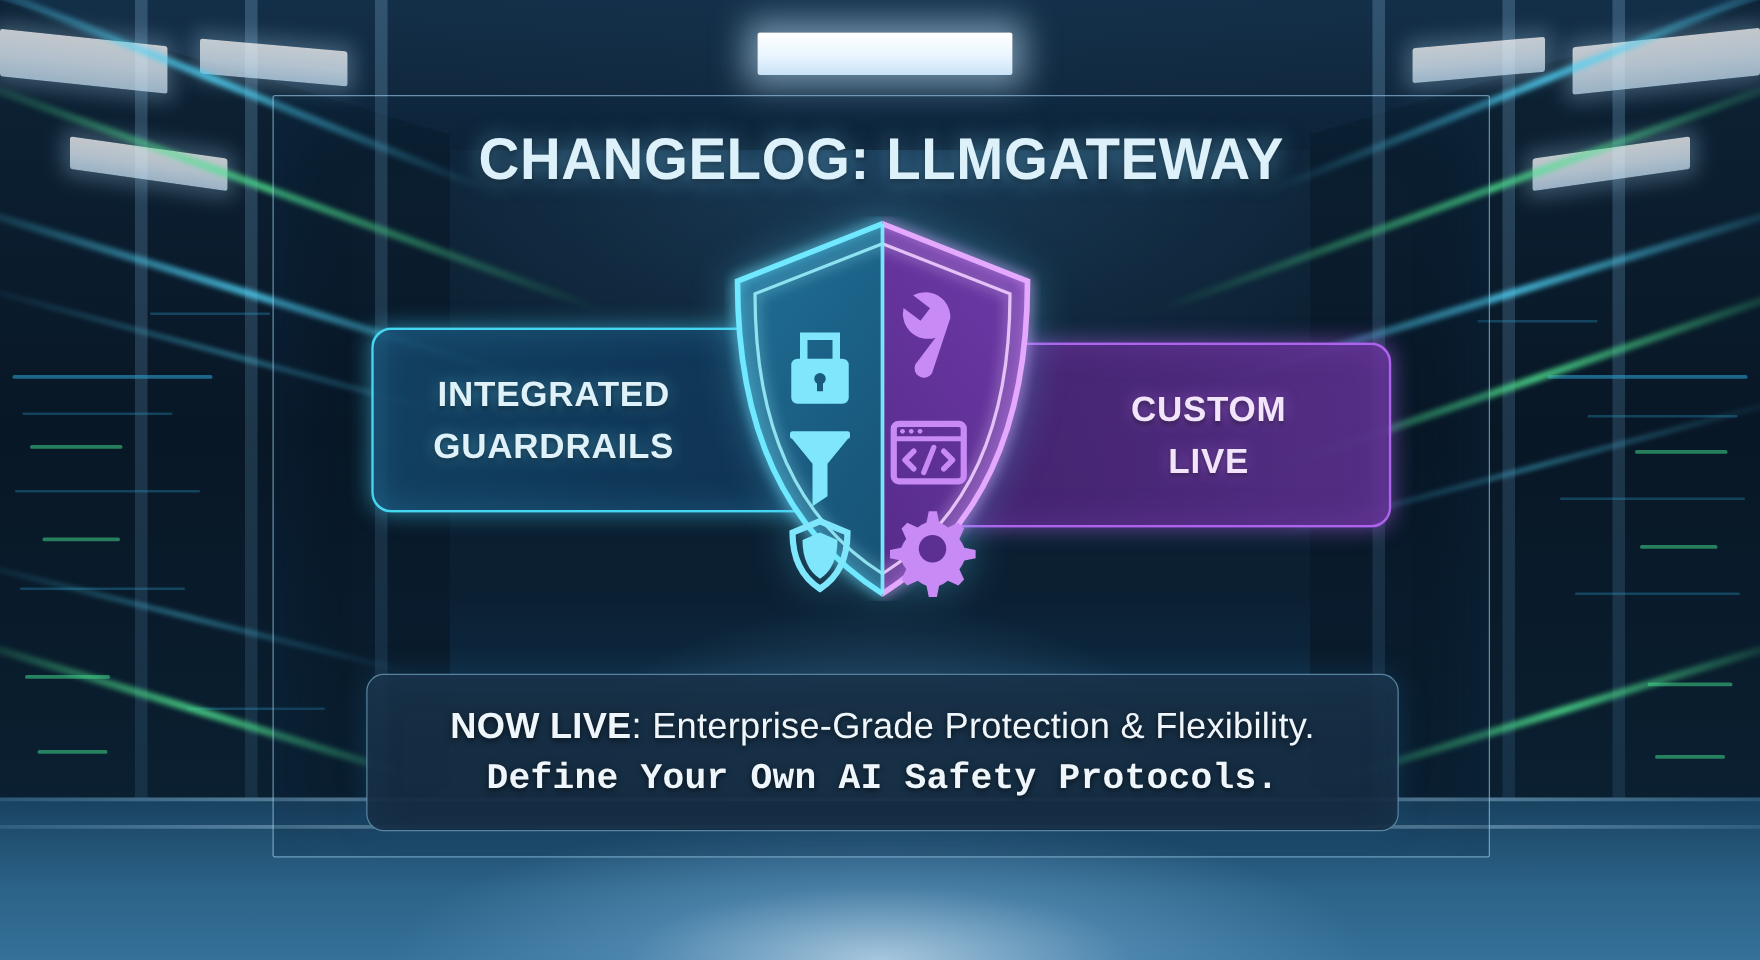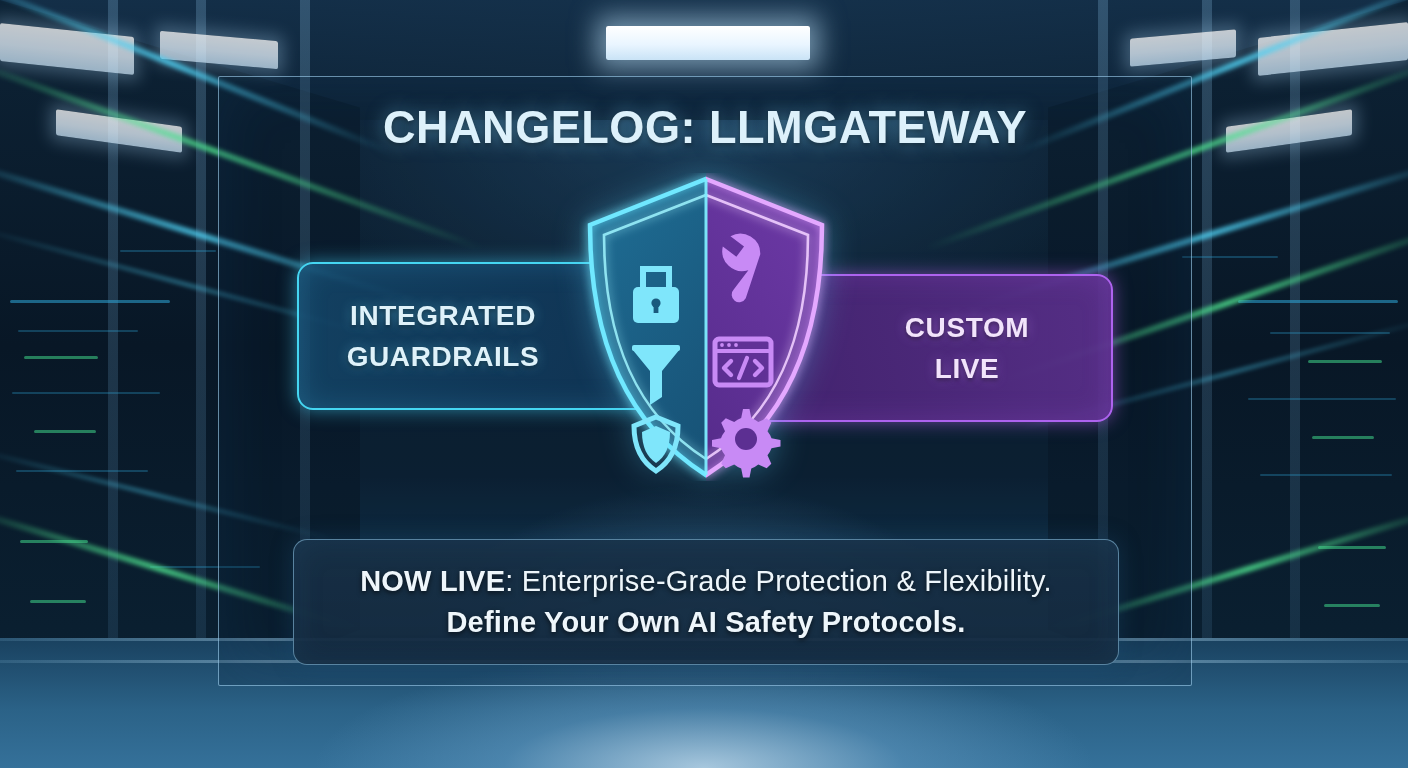--- a/index.html
+++ b/index.html
@@ -177,21 +177,21 @@
   }
   .banner-line {
     font-size: 29px;
     color: #eef6fb;
     line-height: 41px;
     letter-spacing: .2px;
     text-shadow: 0 2px 5px rgba(0,0,0,.65);
     white-space: nowrap;
   }
   .banner-line .b { font-weight: 700; }
-  .banner-line.bold { font-weight: 700; }
+  .banner-line.bold { font-weight: 700; font-family: Liberation Mono, monospace; }
 </style>
 </head>
 <body>
 
 <div id="stage">
 
   <div class="bg">
     <div class="bg-base"></div>
     <div class="ceiling"></div>
 

